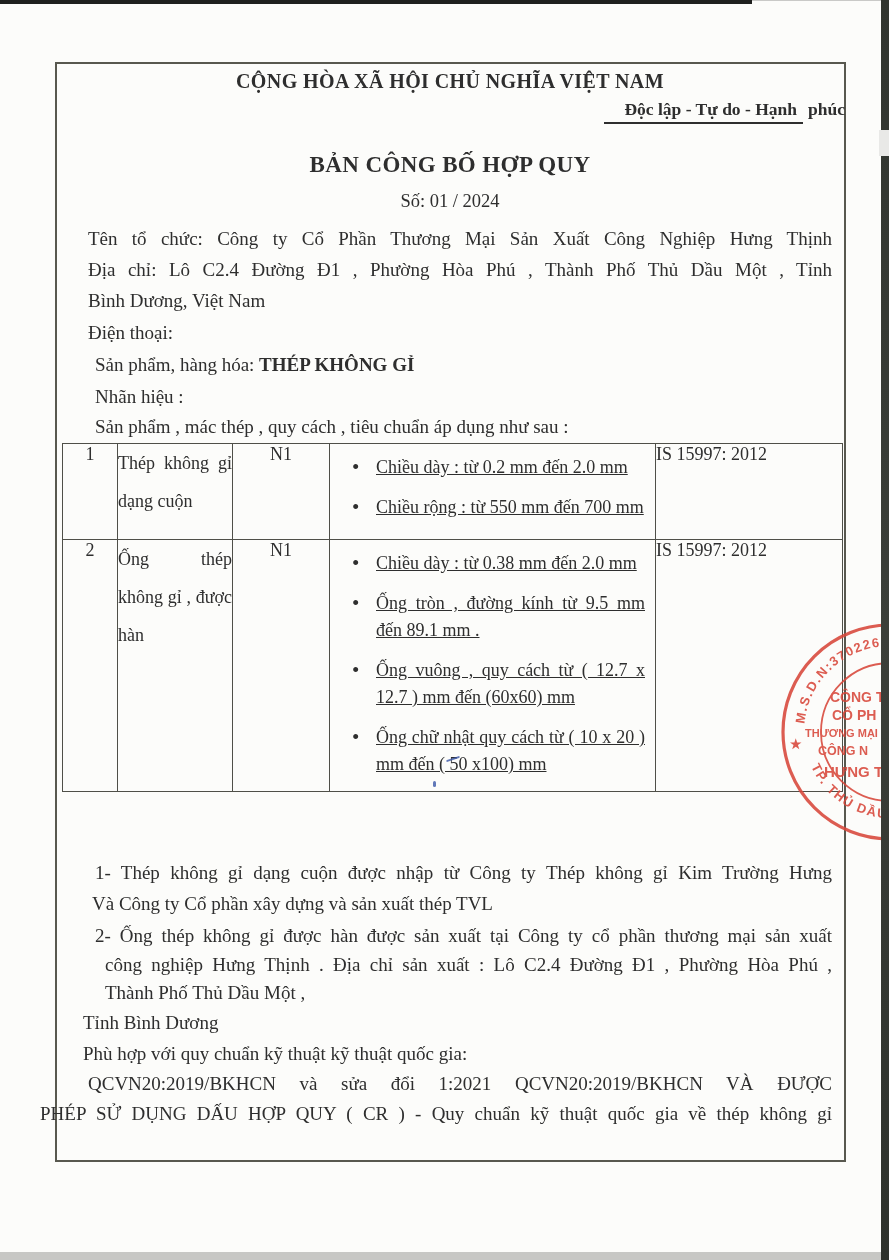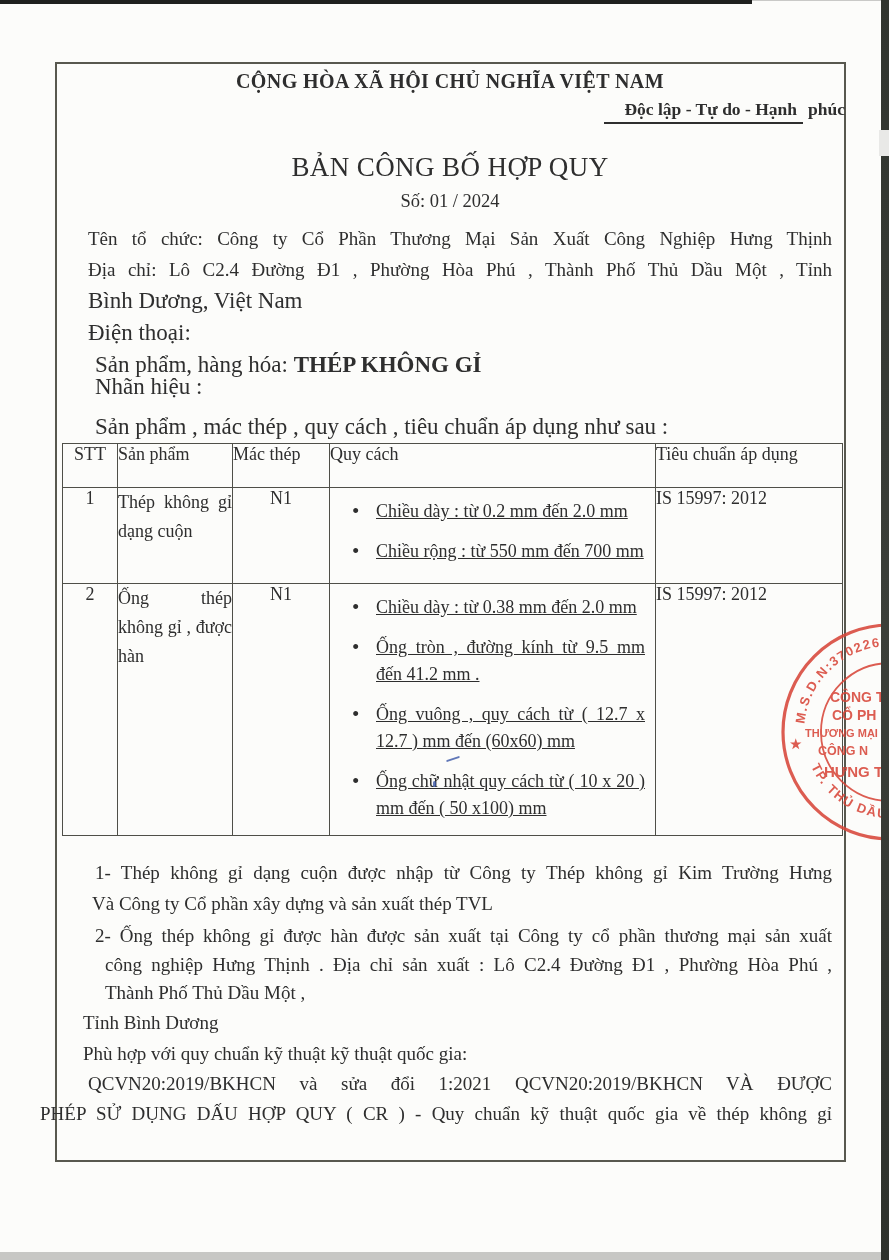--- a/index.html
+++ b/index.html
@@ -17,44 +17,44 @@
   .scan-right-gap{left:879px;top:130px;width:10px;height:26px;background:#e9e9e7;z-index:31;}
   .scan-bottom{left:0;top:1252px;width:889px;height:8px;background:#c7c7c4;z-index:29;}
   
   .frame{left:55px;top:62px;width:787px;height:1096px;border:2px solid #58584f;background:transparent;}
   
   .hdr{left:55px;width:790px;text-align:center;}
   .nat{top:70px;font-weight:bold;font-size:20px;letter-spacing:.4px;}
   .motto{top:99px;font-weight:bold;font-size:17.5px;text-align:right;}
   .motto .ul{display:inline-block;border-bottom:2px solid #2e2e2e;padding:0 6px 2px 20px;}
   .motto .tail{margin-left:5px;}
-  .title{top:152px;font-weight:normal;font-size:27px;letter-spacing:.4px;}
+  .title{top:152px;font-weight:bold;font-size:23px;letter-spacing:.4px;}
   .num{top:191px;font-size:18.5px;}
   
-  .line{font-size:23px;line-height:30px;white-space:nowrap;}
+  .line{font-size:19px;line-height:30px;white-space:nowrap;}
   .wrapline{font-size:19px;line-height:30px;}
   .fill{text-align:justify;text-align-last:justify;white-space:normal;}
   .b{font-weight:bold;}
   
   table.spec{
     position:absolute;left:62px;top:443px;width:780px;
     border-collapse:collapse;table-layout:fixed;
     font-size:18px;color:#2e2e2e;
   }
   table.spec td,table.spec th{
     border:1.4px solid #4f4f48;vertical-align:top;font-weight:normal;
     padding:0;overflow:hidden;
   }
   tr.r-head{height:44px;}
   tr.r-1{height:96px;}
   tr.r-2{height:235px;}
   .th-pad{padding:10px 8px;text-align:left;}
   .th-ctr{padding:10px 2px;text-align:center;}
   .cell-ctr{text-align:center;padding-top:12px;}
-  .cell-prod{padding:11px 9px;text-align:justify;line-height:29px;margin-top:27px;}
+  .cell-prod{padding:11px 9px;text-align:justify;line-height:38px;margin-top:27px;}
   .cell-std{padding:12px 9px;}
   ul.specs{margin:0;padding:10px 10px 0 46px;list-style:none;}
   ul.specs li{position:relative;margin-bottom:13px;text-align:justify;line-height:27px;text-decoration:underline;}
   ul.specs li::before{content:"\2022";position:absolute;left:-24px;top:0;font-size:21px;color:#2e2e2e;}
   
   .note{font-size:19px;line-height:29px;}
   
   .stamp-clip{left:774px;top:616px;width:115px;height:232px;overflow:hidden;z-index:5;}
   .pen{background:#3a56a8;border-radius:2px;opacity:.8;}
 </style>
@@ -72,59 +72,52 @@
 <div class="abs hdr nat">CỘNG HÒA XÃ HỘI CHỦ NGHĨA VIỆT NAM</div>
 <div class="abs hdr motto"><span class="ul">Độc lập - Tự do - Hạnh</span><span class="tail">phúc</span></div>
 <div class="abs hdr title">BẢN CÔNG BỐ HỢP QUY</div>
 <div class="abs hdr num">Số: 01 / 2024</div>
 
 <div class="abs wrapline fill" style="left:88px;top:224px;width:744px;">Tên tổ chức: Công ty Cổ Phần Thương Mại Sản Xuất Công Nghiệp Hưng Thịnh</div>
 <div class="abs wrapline fill" style="left:88px;top:255px;width:744px;">Địa chỉ: Lô C2.4 Đường Đ1 , Phường Hòa Phú , Thành Phố Thủ Dầu Một , Tỉnh</div>
 <div class="abs line" style="left:88px;top:286px;">Bình Dương, Việt Nam</div>
 <div class="abs line" style="left:88px;top:318px;">Điện thoại:</div>
 <div class="abs line" style="left:95px;top:350px;"><span>Sản phẩm, hàng hóa: </span><span class="b">THÉP KHÔNG GỈ</span></div>
-<div class="abs line" style="left:95px;top:372px;">Nhãn hiệu :</div>
+<div class="abs line" style="left:95px;top:382px;">Nhãn hiệu :</div>
 <div class="abs line" style="left:95px;top:412px;">Sản phẩm , mác thép , quy cách , tiêu chuẩn áp dụng như sau :</div>
 
 <table class="spec">
   <colgroup>
     <col style="width:55px">
       <col style="width:115px">
       <col style="width:97px">
       <col style="width:326px">
       <col style="width:187px">
   </colgroup>
   <tbody>
-      <tr class="r-head">
-    <th class="th-ctr">STT</th>
-    <th class="th-pad">Sản phẩm</th>
-    <th class="th-pad">Mác thép</th>
-    <th class="th-pad">Quy cách</th>
-    <th class="th-pad">Tiêu chuẩn áp dụng</th>
-  </tr>
   <tr class="r-1">
     <td class="cell-ctr">1</td>
     <td class="cell-prod">Thép không gỉ dạng cuộn</td>
     <td class="cell-ctr">N1</td>
     <td>
       <ul class="specs">
         <li>Chiều dày : từ 0.2 mm đến 2.0 mm</li>
         <li>Chiều rộng : từ 550 mm đến 700 mm</li>
       </ul>
     </td>
     <td class="cell-std">IS 15997: 2012</td>
   </tr>
   <tr class="r-2">
     <td class="cell-ctr">2</td>
     <td class="cell-prod">Ống thép không gỉ , được hàn</td>
     <td class="cell-ctr">N1</td>
     <td>
       <ul class="specs">
         <li>Chiều dày : từ 0.38 mm đến 2.0 mm</li>
-        <li>Ống tròn , đường kính từ 9.5 mm đến 41.2 mm .</li>
+        <li>Ống tròn , đường kính từ 9.5 mm đến 89.1 mm .</li>
         <li>Ống vuông , quy cách từ ( 12.7 x 12.7 ) mm đến (60x60) mm</li>
         <li>Ống chữ nhật quy cách từ ( 10 x 20 ) mm đến ( 50 x100) mm</li>
       </ul>
     </td>
     <td class="cell-std">IS 15997: 2012</td>
   </tr>
 </tbody>
   </table>
 
 <div class="abs note fill" style="left:95px;top:858px;width:737px;">1-  Thép không gỉ dạng cuộn được nhập từ Công ty Thép không gỉ Kim Trường Hưng</div>

